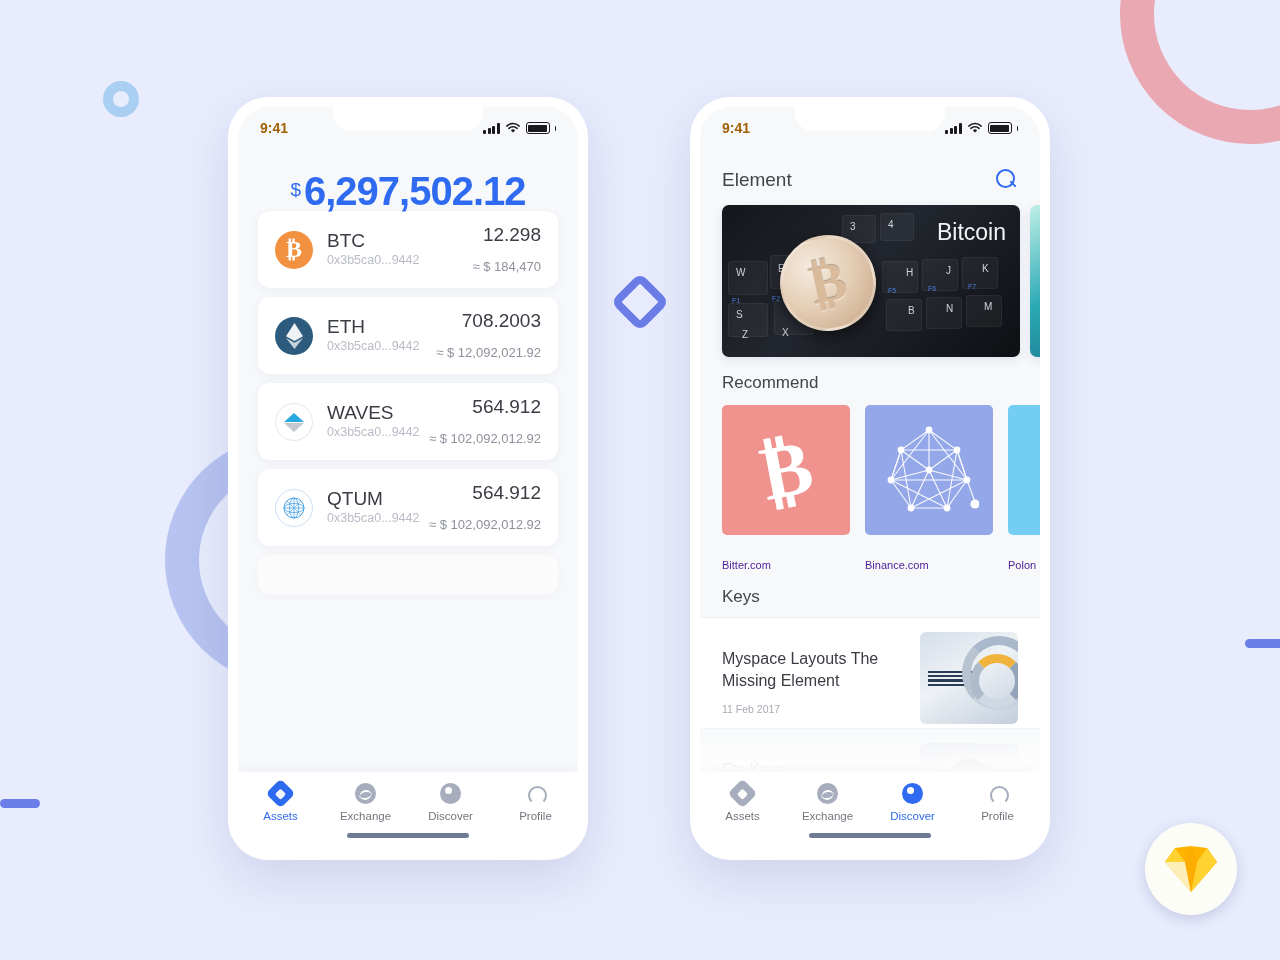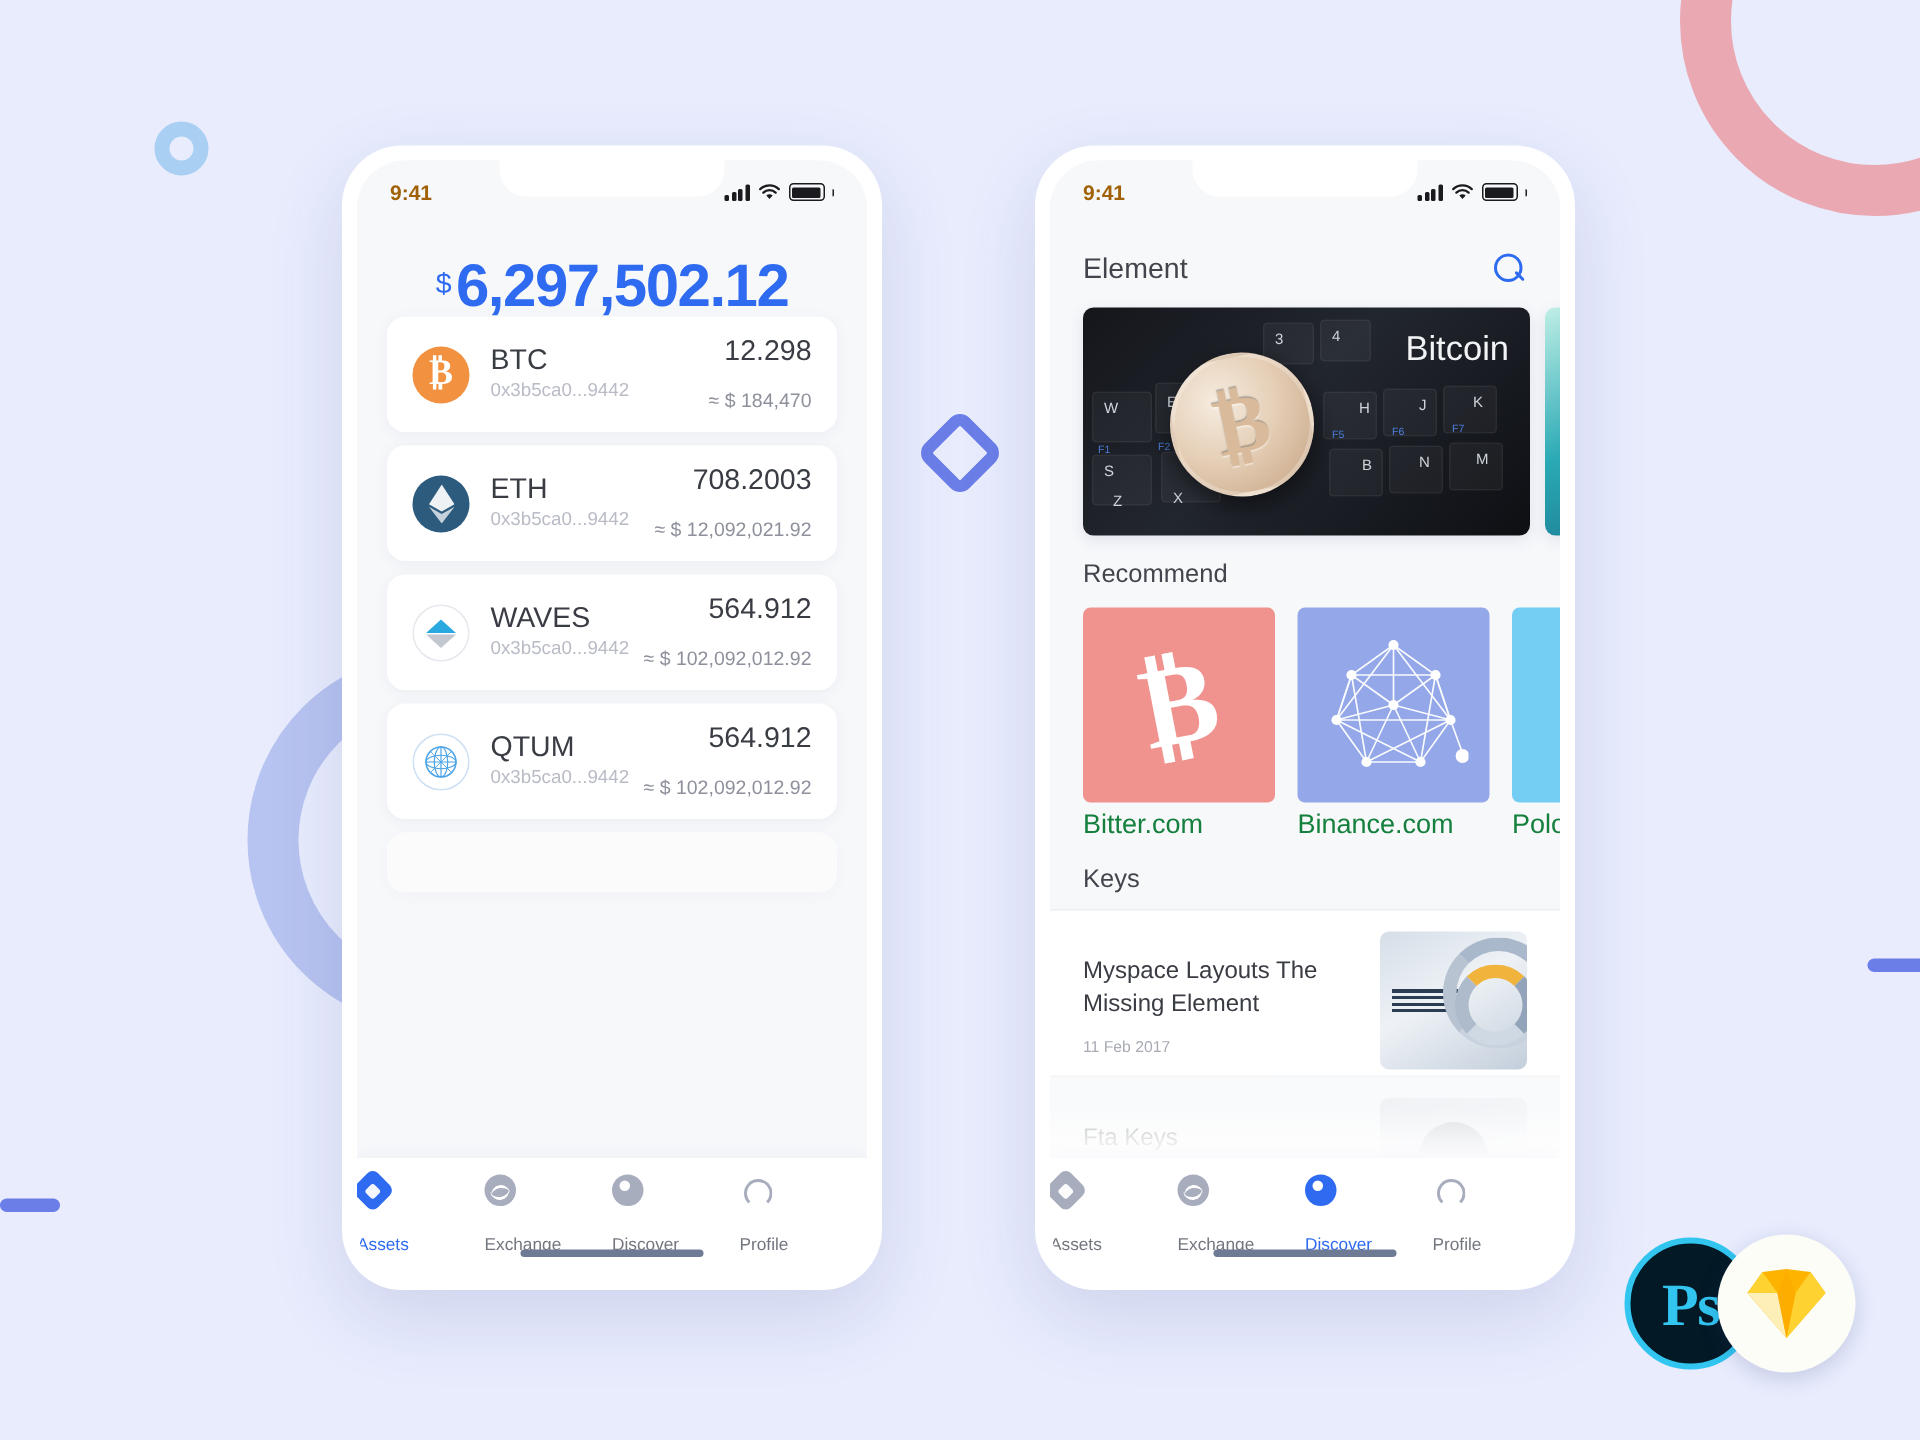--- a/index.html
+++ b/index.html
@@ -141,21 +141,21 @@
   .card-right { text-align:right; }
   .amt { font-size:19px; color:#3a3c44; line-height:1.18; }
   .usd { font-size:13px; color:#8e919c; line-height:1.35;margin-top:12px; }
 
   
   .tabbar {
     position:absolute; left:0; right:0; bottom:0; height:78px; background:#fff;
     display:flex; align-items:flex-start; padding-top:11px;
     box-shadow:0 -2px 10px rgba(90,105,170,.05);
   }
-  .tab { flex:1; display:flex; flex-direction:column; gap:20px; cursor:pointer; }
+  .tab { flex:1; display:flex; flex-direction:column; align-items:center; gap:6px; cursor:pointer; }
   .tab-icon { width:21px; height:21px; position:relative; }
   .tab-lbl { font-size:11.5px; color:#73767f; }
   .tab.active .tab-lbl { color:#2f6bf0; }
   .home-ind {
     position:absolute; left:50%; transform:translateX(-50%); bottom:12px;
     width:122px; height:5px; border-radius:3px; background:#6f7b95;
   }
 
   .ic-assets { width:21px; height:21px; background:#a7adbd; border-radius:5px; transform:rotate(45deg); }
   .tab.active .ic-assets { background:#2f6bf0; }
@@ -236,21 +236,21 @@
   .sec-title { font-size:17px; color:#43454d; padding:16px 22px 12px 22px; }
   .rec-row { display:flex; gap:15px; padding:0 22px; }
   .rec { flex:none; width:128px; }
   .rec-tile {
     width:128px; height:130px; border-radius:5px;
     display:flex; align-items:center; justify-content:center;
   }
   .rec-bitter { background:#f0938f; }
   .rec-binance { background:#94a7e8; }
   .rec-polo { background:#74cdf2; }
-  .rec-lbl { font-size:18px; color:#15803d; padding-top:4px; white-space:nowrap; }
+  .rec-lbl { font-size:11px; color:#4c1d95; padding-top:24px; white-space:nowrap; }
   .bit-glyph {
     font-family:"Liberation Serif", serif; font-size:76px; font-weight:bold;
     color:#fff; line-height:1; transform:rotate(-11deg);
   }
 
   .news-head { font-size:17px; color:#43454d; padding:16px 22px 10px 22px; }
   .news-item {
     display:flex; align-items:flex-start; gap:14px; padding:14px 22px 0 22px;
     background:#fff; border-top:1px solid #eceef2;
   }
@@ -603,21 +603,20 @@
         <div class="tab">
           <div class="tab-icon ic-profile"></div>
           <div class="tab-lbl">Profile</div>
         </div>
         <div class="home-ind"></div>
       </div>
 
     </div>
   </div>
 
-  <div class="badge-ps">Ps</div>
   <div class="badge-sketch">
     <svg width="56" height="50" viewBox="0 0 56 50">
       <path d="M12 4 28 2l16 2 10 14-26 30L2 18z" fill="#fdb300"></path>
       <path d="M12 4 22 18H2z" fill="#fdd231"></path>
       <path d="M44 4 54 18H34z" fill="#fdd231"></path>
       <path d="M22 18h12L28 2z" fill="#fdad00"></path>
       <path d="M2 18h20l6 30z" fill="#feeeb7"></path>
       <path d="M54 18H34l-6 30z" fill="#fdd231"></path>
       <path d="M22 18h12l-6 30z" fill="#fdad00"></path>
     </svg>

